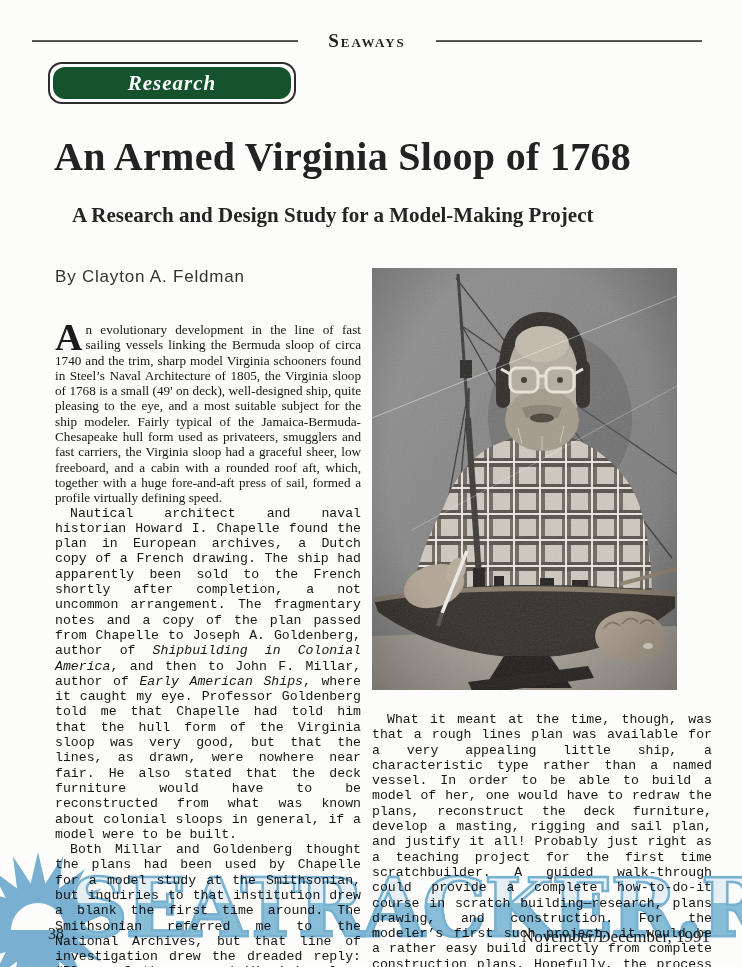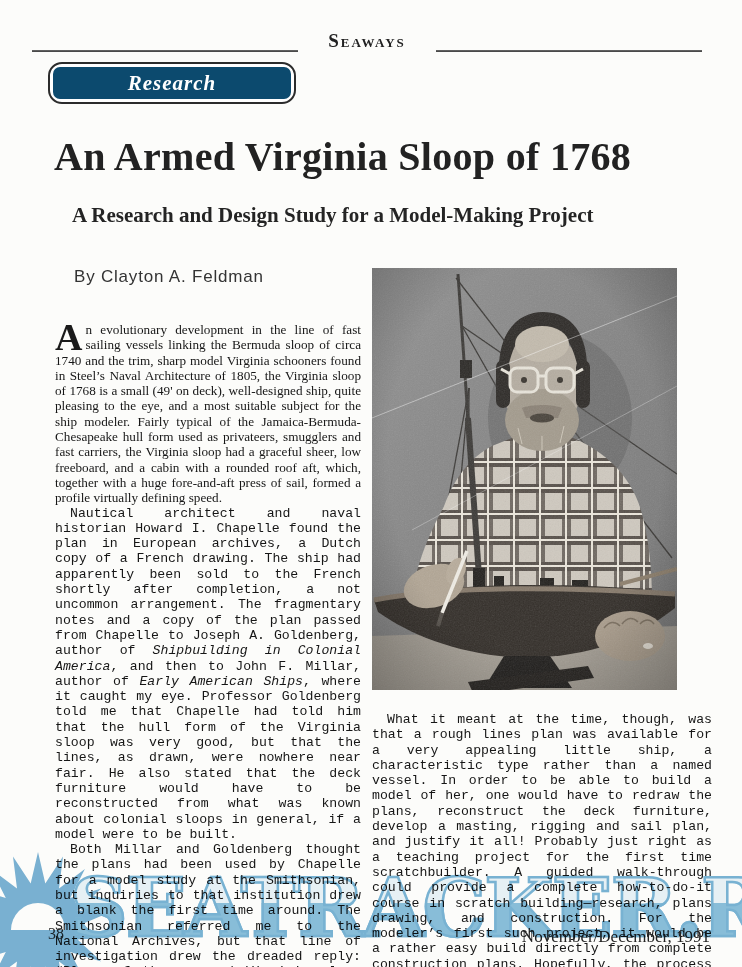--- a/index.html
+++ b/index.html
@@ -1,41 +1,41 @@
 <!DOCTYPE html>
 <html lang="en"><head>
 <meta charset="utf-8">
 <style>
   html,body{margin:0;padding:0;}
   body{width:742px;height:967px;position:relative;overflow:hidden;
        background:#fcfcfa;font-family:"Liberation Serif",serif;color:#1b1b1b;}
 
   
   .masthead{position:absolute;top:30px;left:32px;right:40px;height:22px;
-            display:flex;align-items:flex-end;gap:30px;}
+            display:flex;align-items:center;gap:30px;}
   .masthead .rule{flex:1;height:2px;background:linear-gradient(#6a6a6a,#3f3f3f);}
   .mag-name{font-variant:small-caps;font-size:19px;font-weight:600;
             letter-spacing:2px;color:#222;white-space:nowrap;}
 
   
   .badge{position:absolute;left:48px;top:62px;width:238px;height:32px;
          border:2px solid #2c2c2c;border-radius:14px;padding:3px;background:#fff;}
-  .badge-inner{width:100%;height:100%;background:#0c4a6e;border-radius:7px;
+  .badge-inner{width:100%;height:100%;background:#14532d;border-radius:12px;
                display:flex;align-items:center;justify-content:center;}
   .badge-inner span{color:#fff;font-style:italic;font-weight:bold;
                     font-size:21px;letter-spacing:1px;}
 
   
   .title{position:absolute;left:54px;top:136px;width:660px;margin:0;
          font-size:40px;font-weight:bold;letter-spacing:.3px;color:#222;line-height:1.05;}
   .subtitle{position:absolute;left:55px;top:186px;width:640px;margin:17px;
             font-size:21px;font-weight:bold;color:#242424;}
   .byline{position:absolute;left:55px;top:267px;
           font-family:"Liberation Sans",sans-serif;font-size:17px;
-          letter-spacing:.8px;color:#333;margin-left:19px;}
+          letter-spacing:.8px;color:#333;}
 
   
   .col{position:absolute;font-size:13.2px;line-height:15.3px;
        text-align:justify;color:#161616;}
   .col p{margin:0;}
   .left-col{left:55px;top:322px;width:306px;}
   .right-col{left:372px;top:268px;width:340px;}
   .indent{text-indent:15px;font-family:Liberation Mono, monospace;}
   .dropcap{float:left;font-size:38px;line-height:29px;font-weight:bold;
            padding:1px 3px 0 0;color:#1a1a1a;}

